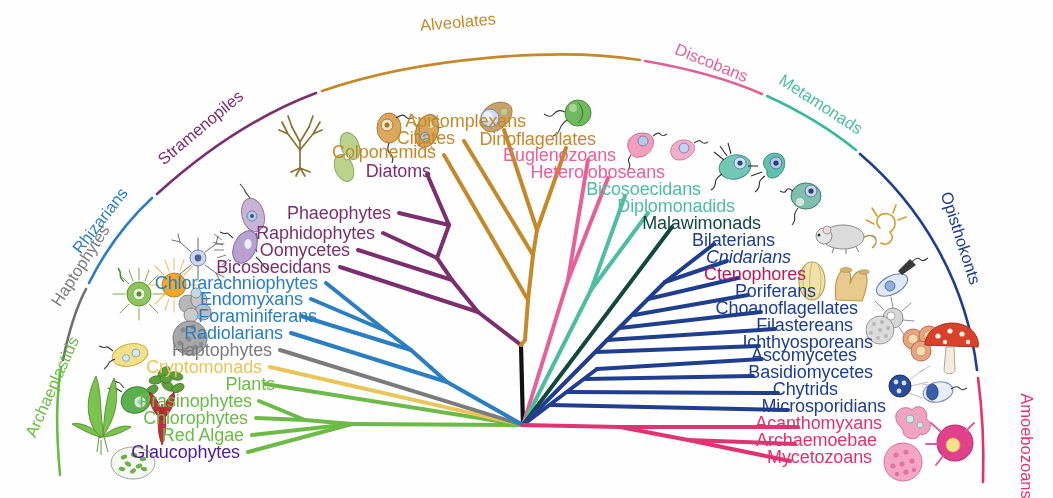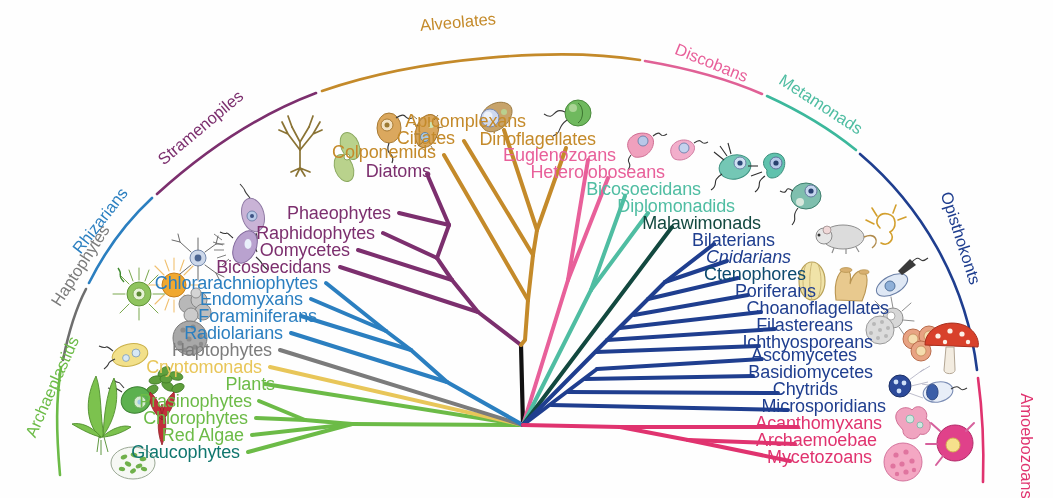--- a/index.html
+++ b/index.html
@@ -524,35 +524,35 @@
       <div class="leaf-label right-align" style="left: 318px; top: 283px; color: rgb(43, 127, 192);">Chlorarachniophytes</div>
       <div class="leaf-label right-align" style="left: 303px; top: 299px; color: rgb(43, 127, 192);">Endomyxans</div>
       <div class="leaf-label right-align" style="left: 293px; top: 316px; color: rgb(43, 127, 192); margin-left: 24px;">Foraminiferans</div>
       <div class="leaf-label right-align" style="left: 283px; top: 333px; color: rgb(43, 127, 192);">Radiolarians</div>
       <div class="leaf-label right-align" style="left: 272px; top: 350px; color: rgb(123, 123, 123);">Haptophytes</div>
       <div class="leaf-label right-align" style="left: 262px; top: 367px; color: rgb(232, 198, 89);">Cryptomonads</div>
       <div class="leaf-label right-align" style="left: 257px; top: 384px; color: rgb(108, 187, 71); margin-left: 18px;">Plants</div>
       <div class="leaf-label right-align" style="left: 252px; top: 401px; color: rgb(108, 187, 71);">Prasinophytes</div>
       <div class="leaf-label right-align" style="left: 248px; top: 418px; color: rgb(108, 187, 71);">Chlorophytes</div>
       <div class="leaf-label right-align" style="left: 244px; top: 435px; color: rgb(108, 187, 71);">Red Algae</div>
-      <div class="leaf-label right-align" style="left: 240px; top: 452px; color: #0f766e;">Glaucophytes</div>
+      <div class="leaf-label right-align" style="left: 240px; top: 452px; color: #4c1d95;">Glaucophytes</div>
       <div class="leaf-label right-align" style="left: 436px; top: 152px; color: rgb(196, 138, 42);">Colponemids</div>
       <div class="leaf-label right-align" style="left: 455px; top: 138px; color: rgb(196, 138, 42);">Ciliates</div>
       <div class="leaf-label right-align" style="left: 526px; top: 121px; color: rgb(196, 138, 42);">Apicomplexans</div>
       <div class="leaf-label right-align" style="left: 596px; top: 139px; color: rgb(196, 138, 42);">Dinoflagellates</div>
       <div class="leaf-label right-align" style="left: 616px; top: 155px; color: rgb(232, 96, 154);">Euglenozoans</div>
       <div class="leaf-label right-align" style="left: 665px; top: 172px; color: rgb(232, 96, 154);">Heteroloboseans</div>
       <div class="leaf-label right-align" style="left: 701px; top: 189px; color: rgb(79, 189, 162);">Bicosoecidans</div>
       <div class="leaf-label right-align" style="left: 735px; top: 206px; color: rgb(79, 189, 162);">Diplomonadids</div>
       <div class="leaf-label right-align" style="left: 761px; top: 223px; color: rgb(18, 72, 63);">Malawimonads</div>
       <div class="leaf-label right-align" style="left: 775px; top: 240px; color: rgb(31, 62, 143);">Bilaterians</div>
       <div class="leaf-label right-align" style="left: 791px; top: 257px; color: rgb(31, 62, 143); font-style: italic;">Cnidarians</div>
-      <div class="leaf-label right-align" style="left: 806px; top: 274px; color: #0c4a6e;">Ctenophores</div>
+      <div class="leaf-label right-align" style="left: 806px; top: 274px; color: #be185d;">Ctenophores</div>
       <div class="leaf-label right-align" style="left: 816px; top: 291px; color: rgb(31, 62, 143);">Poriferans</div>
-      <div class="leaf-label right-align" style="left: 858px; top: 308px; color: rgb(31, 62, 143); margin-left: 31px;">Choanoflagellates</div>
+      <div class="leaf-label right-align" style="left: 858px; top: 308px; color: rgb(31, 62, 143);">Choanoflagellates</div>
       <div class="leaf-label right-align" style="left: 853px; top: 325px; color: rgb(31, 62, 143);">Filastereans</div>
       <div class="leaf-label right-align" style="left: 873px; top: 342px; color: rgb(31, 62, 143);">Ichthyosporeans</div>
       <div class="leaf-label right-align" style="left: 857px; top: 355px; color: rgb(31, 62, 143);">Ascomycetes</div>
       <div class="leaf-label right-align" style="left: 873px; top: 372px; color: rgb(31, 62, 143);">Basidiomycetes</div>
       <div class="leaf-label right-align" style="left: 838px; top: 389px; color: rgb(31, 62, 143);">Chytrids</div>
       <div class="leaf-label right-align" style="left: 886px; top: 406px; color: rgb(31, 62, 143);">Microsporidians</div>
       <div class="leaf-label right-align" style="left: 882px; top: 423px; color: rgb(224, 51, 111);">Acanthomyxans</div>
       <div class="leaf-label right-align" style="left: 877px; top: 440px; color: rgb(224, 51, 111);">Archaemoebae</div>
       <div class="leaf-label right-align" style="left: 872px; top: 457px; color: rgb(224, 51, 111);">Mycetozoans</div>
     </div>

